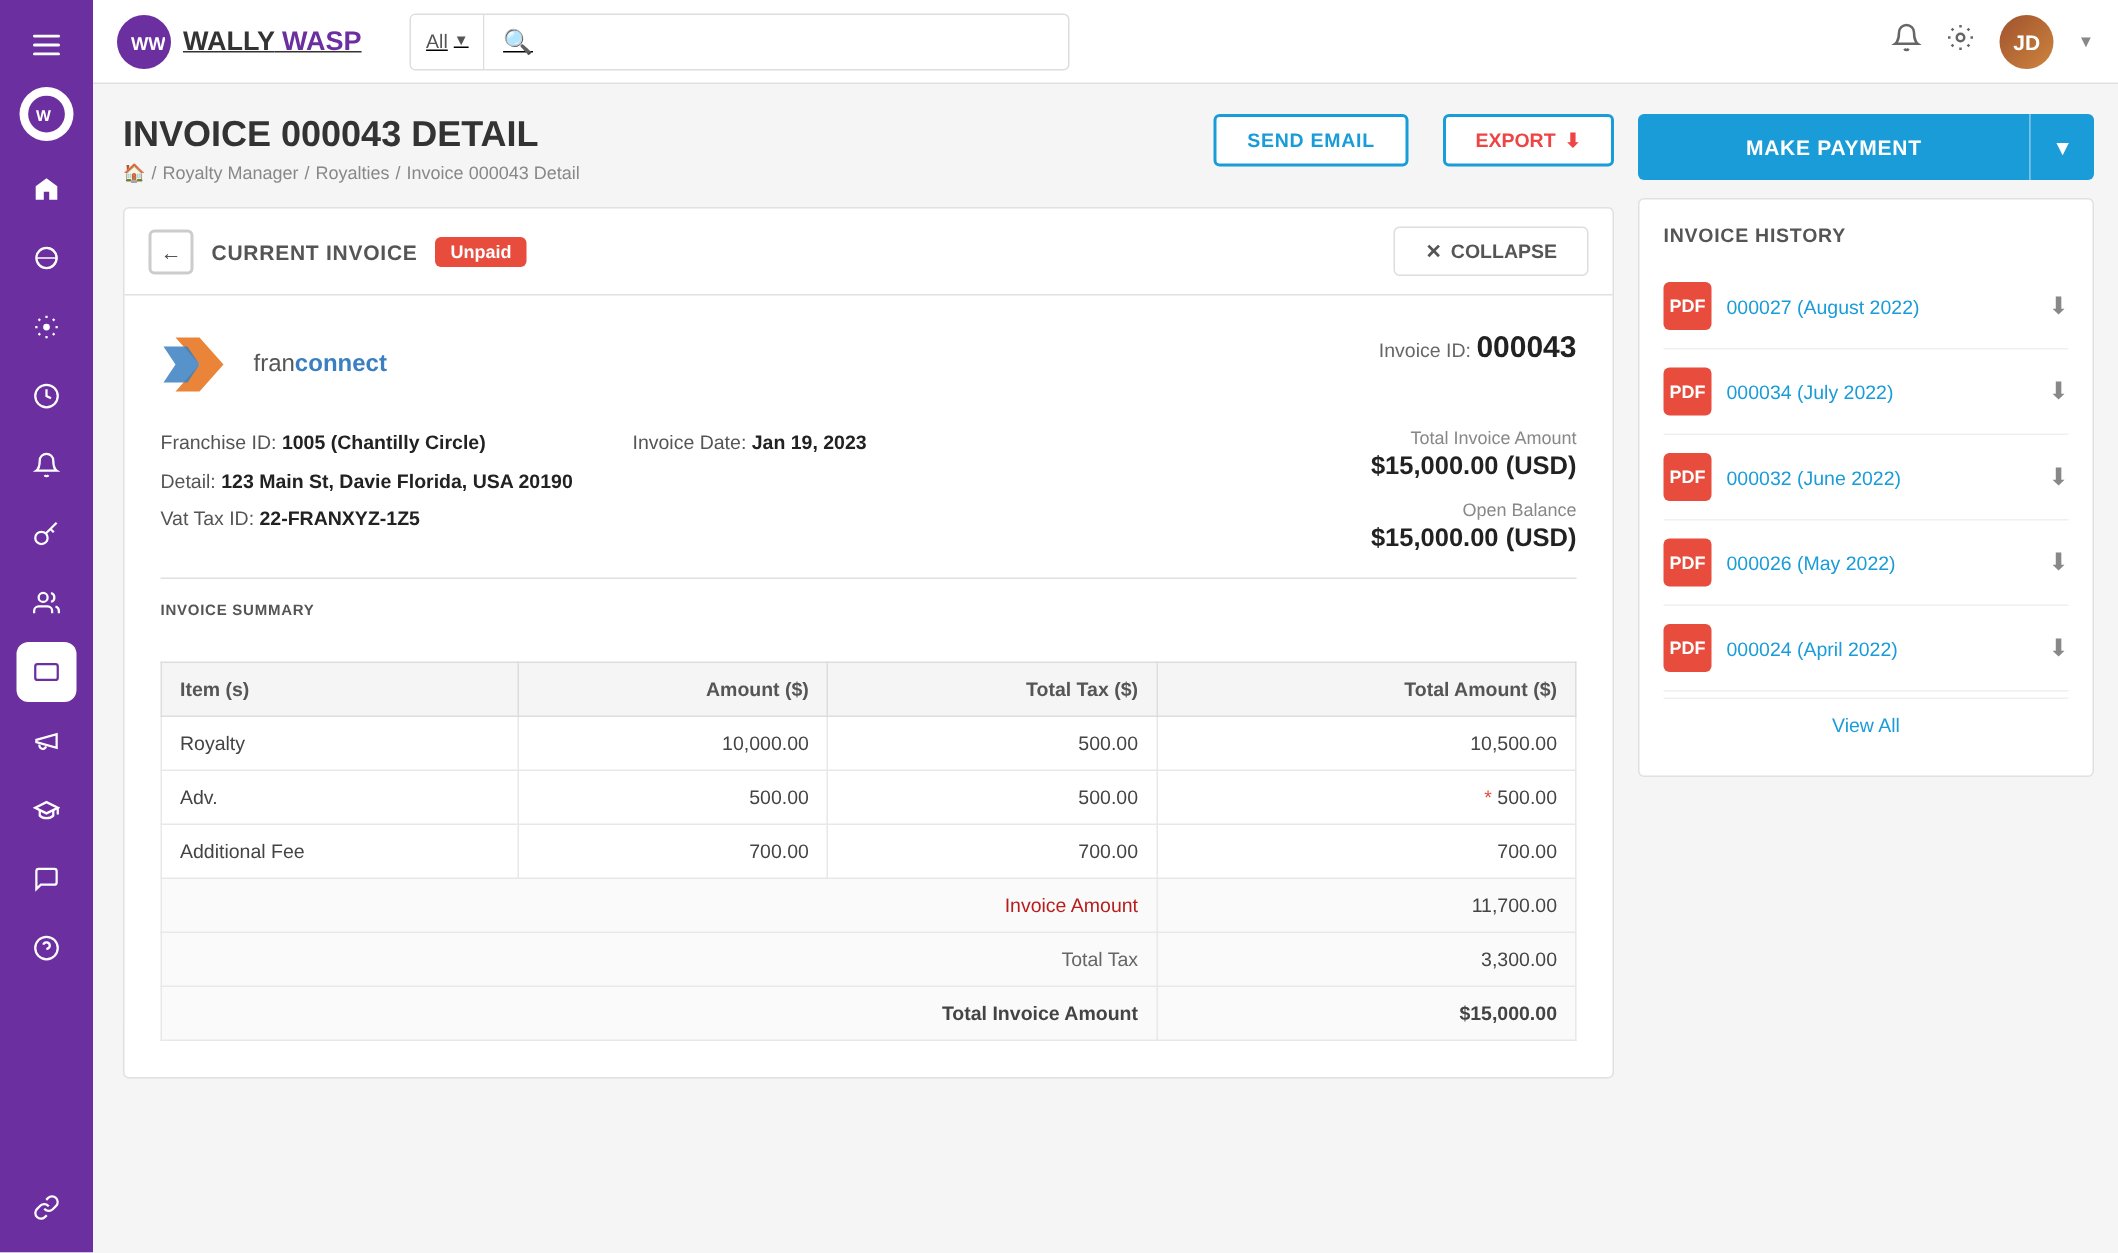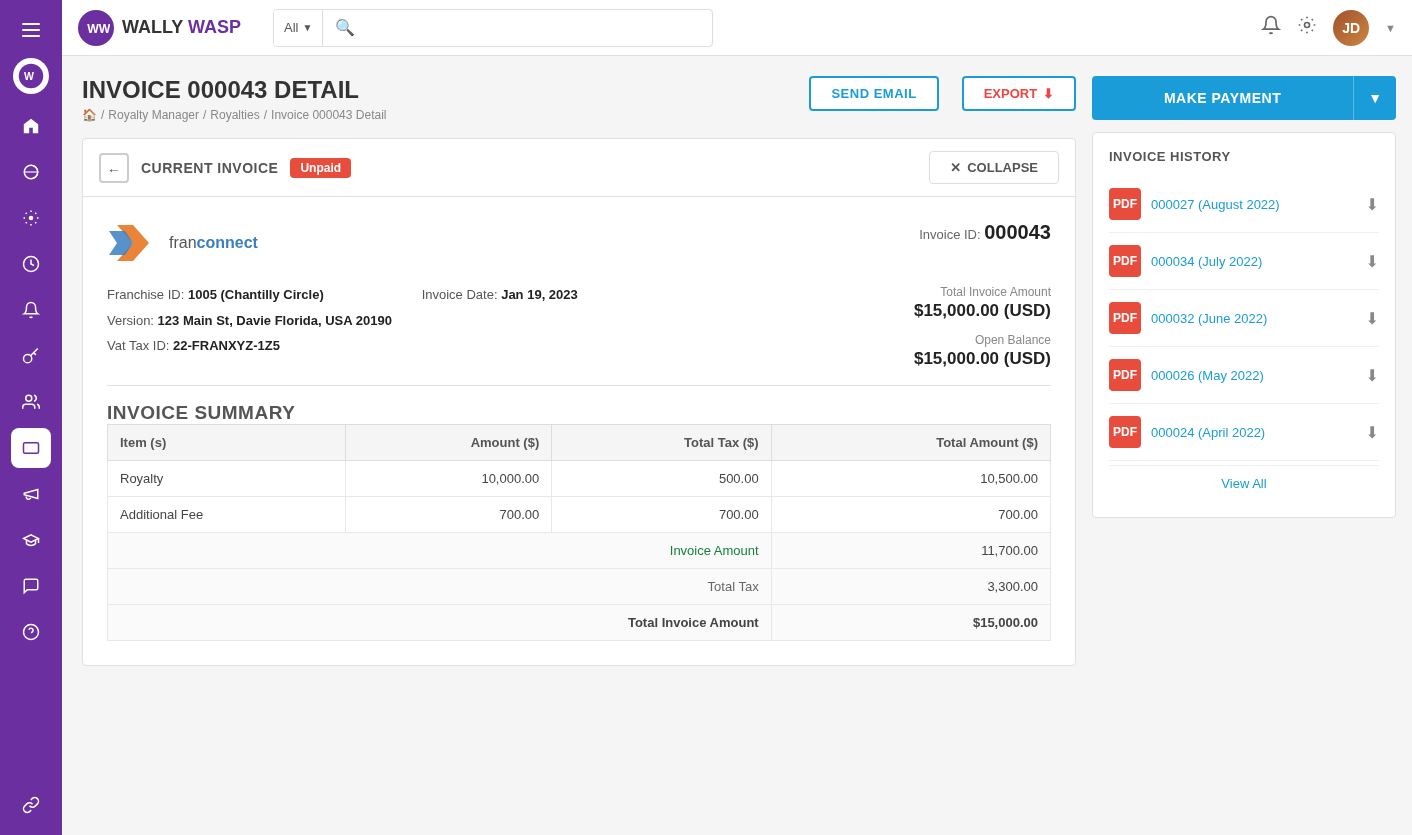--- a/index.html
+++ b/index.html
@@ -55,20 +55,21 @@
       gap: 8px;
     }
     .search-bar {
       display: flex;
       align-items: flex-start;
       margin-left: 20px;
       border: 1px solid #ddd;
       border-radius: 4px;
       overflow: hidden;
       flex: 0 0 440px;
+      text-decoration: underline;
     }
     .search-filter {
       display: flex;
       align-items: center;
       padding: 0 10px;
       background: white;
       border-right: 1px solid #ddd;
       height: 36px;
       gap: 4px;
       cursor: pointer;
@@ -259,24 +260,24 @@
       color: #555;
       margin-bottom: 6px;
       line-height: 1.5;
     }
     .meta-item strong { color: #222; }
     .meta-item a { color: #1a9cd8; text-decoration: none; }
 
     .divider { border: none; border-top: 1px solid #e0e0e0; margin: 16px 0; }
 
     .invoice-summary-title {
-      font-size: 19px;
+      font-size: 10px;
       font-weight: 700;
       color: #555;
-      margin-bottom: 0;
+      margin-bottom: 28px;
       letter-spacing: 0.5px;
     }
 
     table.summary-table {
       width: 100%;
       border-collapse: collapse;
       font-size: 13px;
     }
     table.summary-table th {
       background: #f5f5f5;
@@ -511,21 +512,21 @@
 <div class="main-container">
 
   <div class="navbar">
     <div class="navbar-logo">
       <div style="width:36px;height:36px;background:#6b2fa0;border-radius:50%;display:flex;align-items:center;justify-content:center;">
         <svg viewBox="0 0 32 32" width="28" height="28">
             <circle cx="16" cy="16" r="14" fill="#6b2fa0"></circle>
             <text x="6" y="22" font-size="14" fill="white" font-weight="bold">WW</text>
           </svg>
       </div>
-      <span style="font-size:18px;font-weight:800;color:#333;">
+      <span style="font-size:18px;font-weight:800;color:#333;text-decoration:underline;">
         <span style="color:#333;">WALLY</span> <span style="color:#6b2fa0;">WASP</span>
       </span>
     </div>
     <div class="search-bar">
       <div class="search-filter">
         <span>All</span>
         <span style="font-size:10px;">▼</span>
       </div>
       <button class="search-btn">🔍</button>
     </div>
@@ -604,21 +605,21 @@
               <div style="font-size:13px;color:#666;"><span>Invoice ID:</span> <strong style="font-size:20px;color:#222;">000043</strong></div>
             </div>
           </div>
 
           <div style="display:grid;grid-template-columns:1fr 1fr 1fr;gap:0;margin-bottom:16px;">
             <div>
               <div class="meta-item">
                 <span>Franchise ID:</span> <strong>1005 (Chantilly Circle)</strong>
               </div>
               <div class="meta-item">
-                <span>Version:</span> <strong>123 Main St, Davie Florida, USA 20190</strong>
+                <span>Detail:</span> <strong>123 Main St, Davie Florida, USA 20190</strong>
               </div>
               <div class="meta-item">
                 <span>Vat Tax ID:</span> <strong>22-FRANXYZ-1Z5</strong>
               </div>
             </div>
             <div>
               <div class="meta-item">
                 <span>Invoice Date:</span> <strong>Jan 19, 2023</strong>
               </div>
             </div>
@@ -644,27 +645,33 @@
               </tr>
             </thead>
             <tbody>
               <tr>
                 <td>Royalty</td>
                 <td class="right">10,000.00</td>
                 <td class="right">500.00</td>
                 <td class="right">10,500.00</td>
               </tr>
               <tr>
+                <td>Adv.</td>
+                <td class="right">500.00</td>
+                <td class="right">500.00</td>
+                <td class="right"><span class="asterisk">*</span> 500.00</td>
+              </tr>
+              <tr>
                 <td>Additional Fee</td>
                 <td class="right">700.00</td>
                 <td class="right">700.00</td>
                 <td class="right">700.00</td>
               </tr>
               <tr class="subtotal">
-                <td colspan="3" style="text-align:right;color:#15803d;">Invoice Amount</td>
+                <td colspan="3" style="text-align:right;color:#b91c1c;">Invoice Amount</td>
                 <td class="right">11,700.00</td>
               </tr>
               <tr class="subtotal">
                 <td colspan="3" style="text-align:right;color:#666;">Total Tax</td>
                 <td class="right">3,300.00</td>
               </tr>
               <tr class="subtotal total-row">
                 <td colspan="3" style="text-align:right;"><strong>Total Invoice Amount</strong></td>
                 <td class="right" style="font-weight:700;">$15,000.00</td>
               </tr>

